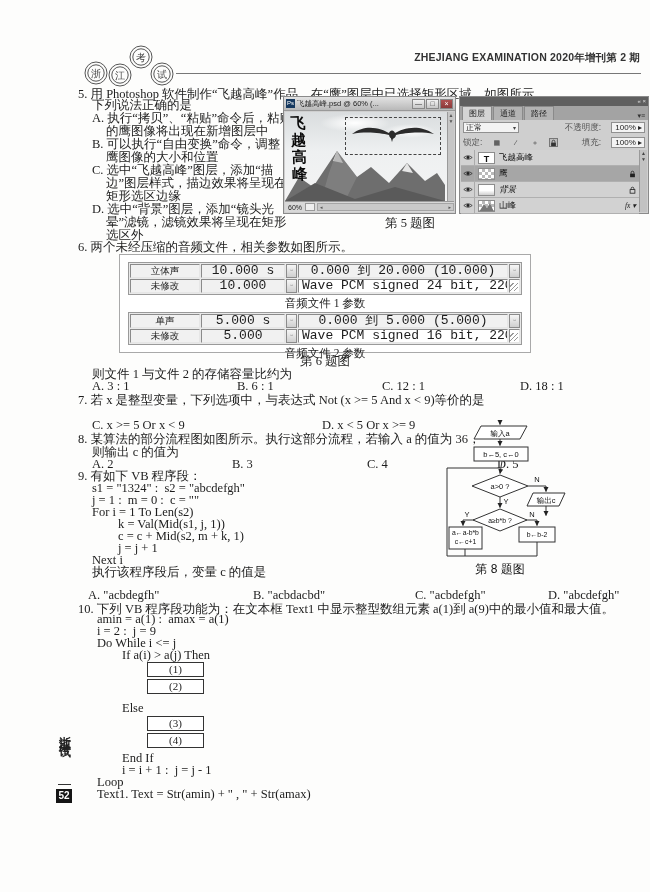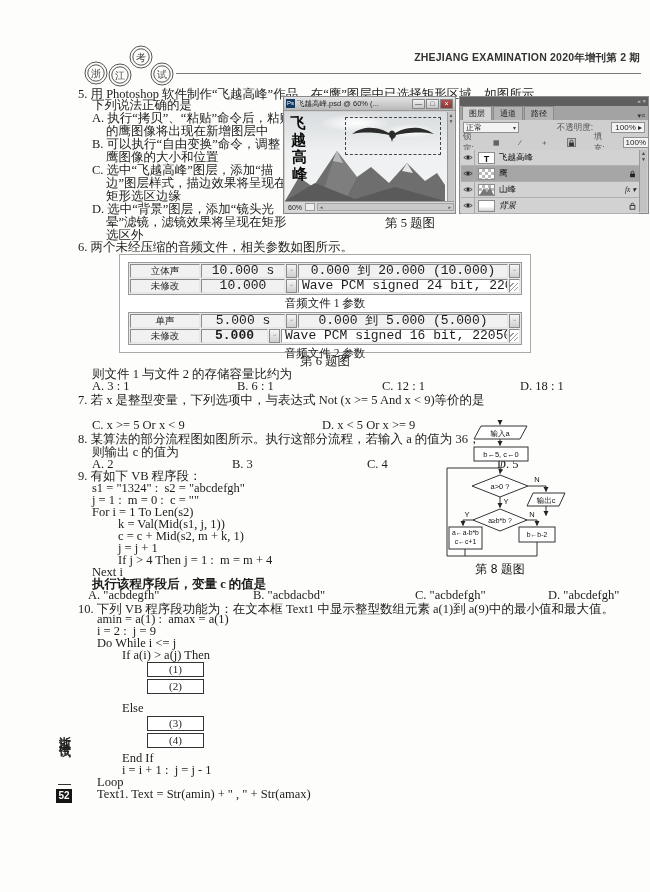--- a/index.html
+++ b/index.html
@@ -42,21 +42,21 @@
   .psstatus .hs { flex:1; height:8px; background:#c9c9c9; border:1px solid #a5a5a5; position:relative; font-size:5px; color:#555; }
   .psstatus .hs i { position:absolute; top:0; font-style:normal; line-height:7px; }
 
   
   .lpanel { position:absolute; left:176px; top:0; width:190px; height:118px; border:1px solid #8a8a8a; background:#cfcfcf; font-size:8.5px; }
   .lphead { height:9px; background:#5f5f5f; color:#ddd; font-size:6px; line-height:8px; text-align:right; padding-right:2px; }
   .lptabs { height:14px; background:#a3a3a3; display:flex; align-items:flex-end; padding-left:2px; }
   .lptab { padding:1px 6px; font-size:8px; color:#222; background:#b3b3b3; border:1px solid #8a8a8a; border-bottom:none; margin-right:1px; }
   .lptab.on { background:#d4d4d4; }
   .lpmenu { margin-left:auto; font-size:7px; color:#333; padding:0 3px; }
-  .lprow { height:15px; display:flex; align-items:center; padding:4px 3px; gap:18px; color:#222; }
+  .lprow { height:15px; display:flex; align-items:center; padding:4px 3px; gap:10px; color:#222; }
   .ddl { width:56px; height:11px; background:#f3f3f3; border:1px solid #909090; font-size:8px; line-height:10px; padding:0 2px; display:flex; }
   .ddl .car { margin-left:auto; font-size:6px; color:#444; }
   .nbox { width:34px; height:11px; background:#f3f3f3; border:1px solid #909090; font-size:8px; line-height:10px; text-align:right; padding:0 2px; }
   .dim { color:#555; }
   .lockico { width:9px; height:9px; border:1px solid transparent; font-size:7px; line-height:8px; text-align:center; color:#333; }
   .lockico.boxed { border-color:#777; background:#bdbdbd; }
   .llist { position:absolute; left:1px; right:9px; top:53px; bottom:1px; background:#d2d2d2; }
   .lrow { height:16px; display:flex; align-items:center; border-bottom:1px solid #b0b0b0; background:#d2d2d2; }
   .lrow.selected { background:#a6a6a6; }
   .eyec { width:14px; align-self:stretch; border-right:1px solid #ababab; display:flex; align-items:center; justify-content:center; flex:none; }
@@ -227,44 +227,44 @@
               </svg>
           </span>
         </div>
         <div class="lrow">
           <span class="eyec">
             <svg width="10" height="7" viewBox="0 0 14 10">
                 <path d="M1 5 Q7 0 13 5 Q7 10 1 5 Z" fill="none" stroke="#222"></path>
                 <circle cx="7" cy="5" r="2.1" fill="#222"></circle>
               </svg>
           </span>
-          <span class="thumb checker">
-            <svg width="15" height="10" viewBox="0 0 15 10" style="position:absolute;left:0;top:1px;">
-                <polygon points="0,10 5,2 8,6 11,1 15,10" fill="#777"></polygon>
-              </svg>
-          </span>
-          <span class="lname">山峰</span>
-          <span class="lright fx">fx ▾</span>
-        </div>
-        <div class="lrow">
-          <span class="eyec">
-            <svg width="10" height="7" viewBox="0 0 14 10">
-                <path d="M1 5 Q7 0 13 5 Q7 10 1 5 Z" fill="none" stroke="#222"></path>
-                <circle cx="7" cy="5" r="2.1" fill="#222"></circle>
-              </svg>
-          </span>
           <span class="thumb" style="background:linear-gradient(#fff 55%,#cfcfcf);"></span>
           <span class="lname fx">背景</span>
           <span class="lright">
             <svg width="7" height="8" viewBox="0 0 8 10">
                 <rect x="1" y="4.5" width="6" height="4.5" fill="none" stroke="#222"></rect>
                 <path d="M2.3 4.5 V3.2 a1.7 1.7 0 0 1 3.4 0 V4.5" fill="none" stroke="#222"></path>
               </svg>
           </span>
         </div>
+        <div class="lrow">
+          <span class="eyec">
+            <svg width="10" height="7" viewBox="0 0 14 10">
+                <path d="M1 5 Q7 0 13 5 Q7 10 1 5 Z" fill="none" stroke="#222"></path>
+                <circle cx="7" cy="5" r="2.1" fill="#222"></circle>
+              </svg>
+          </span>
+          <span class="thumb checker">
+            <svg width="15" height="10" viewBox="0 0 15 10" style="position:absolute;left:0;top:1px;">
+                <polygon points="0,10 5,2 8,6 11,1 15,10" fill="#777"></polygon>
+              </svg>
+          </span>
+          <span class="lname">山峰</span>
+          <span class="lright fx">fx ▾</span>
+        </div>
       </div>
       <div class="psb">▲<br>▼</div>
     </div>
   </div>
   <div class="abs ctr" style="left:330px; top:215px; width:160px;">第 5 题图</div>
 
   <div class="abs stem" style="left:78px; top:239px;">6. 两个未经压缩的音频文件，相关参数如图所示。</div>
   <div class="abs audiobox" style="left:119px; top:254px;">
     <div class="atable">
       <div class="arow">
@@ -288,21 +288,21 @@
     <div class="atable">
       <div class="arow">
         <span class="acell ctr" style="width:70px;">单声</span>
         <span class="acell ctr aval" style="width:84px;">5.000 s</span>
         <span class="abtn">▫</span>
         <span class="acell ctr aval" style="flex:1;">0.000 到 5.000 (5.000)</span>
         <span class="abtn">▫</span>
       </div>
       <div class="arow" style="margin-top:1px;">
         <span class="acell ctr" style="width:70px;">未修改</span>
-        <span class="acell ctr aval" style="width:67px;font-weight:bold;">5.000</span>
+        <span class="acell ctr aval" style="width:84px;">5.000</span>
         <span class="abtn">▫</span>
         <span class="acell aval" style="flex:1; background:#fff;">Wave PCM signed 16 bit, 22050 Hz, 352 kbps, 单声</span>
         <span class="acell" style="width:11px; background:#fff;">
             <span class="agrip"></span>
           </span>
       </div>
     </div>
     <div class="acap">音频文件 2 参数</div>
   </div>
   <div class="abs ctr" style="left:0; top:353px; width:650px;">第 6 题图</div>
@@ -375,23 +375,22 @@
   </svg>
 
   <div class="abs code" style="left:78px; top:470px;">
     <div>9. 有如下 VB 程序段：</div>
     <div style="padding-left:14px;">s1 = "1324" :  s2 = "abcdefgh"</div>
     <div style="padding-left:14px;">j = 1 :  m = 0 :  c = ""</div>
     <div style="padding-left:14px;">For i = 1 To Len(s2)</div>
     <div style="padding-left:40px;">k = Val(Mid(s1, j, 1))</div>
     <div style="padding-left:40px;">c = c + Mid(s2, m + k, 1)</div>
     <div style="padding-left:40px;">j = j + 1</div>
-    <div style="padding-left:40px;">If j &gt; 4 Then j = 1 :  m = m + 4</div>
     <div style="padding-left:14px;">Next i</div>
-    <div style="padding-left:14px;font-weight:bold;">执行该程序段后，变量 c 的值是</div>
+    <div style="padding-left:14px;">执行该程序段后，变量 c 的值是</div>
   </div>
   <div class="optrow" style="top:588px;">
     <span style="left:88px;">A. "acbdegfh"</span>
     <span style="left:253px;">B. "acbdacbd"</span>
     <span style="left:415px;">C. "acbdefgh"</span>
     <span style="left:548px;">D. "abcdefgh"</span>
   </div>
 
   <div class="abs stem" style="left:78px; top:601px;">10. 下列 VB 程序段功能为：在文本框 Text1 中显示整型数组元素 a(1)到 a(9)中的最小值和最大值。</div>
   <div class="abs code" style="left:97px; top:613px; line-height:13px;">

